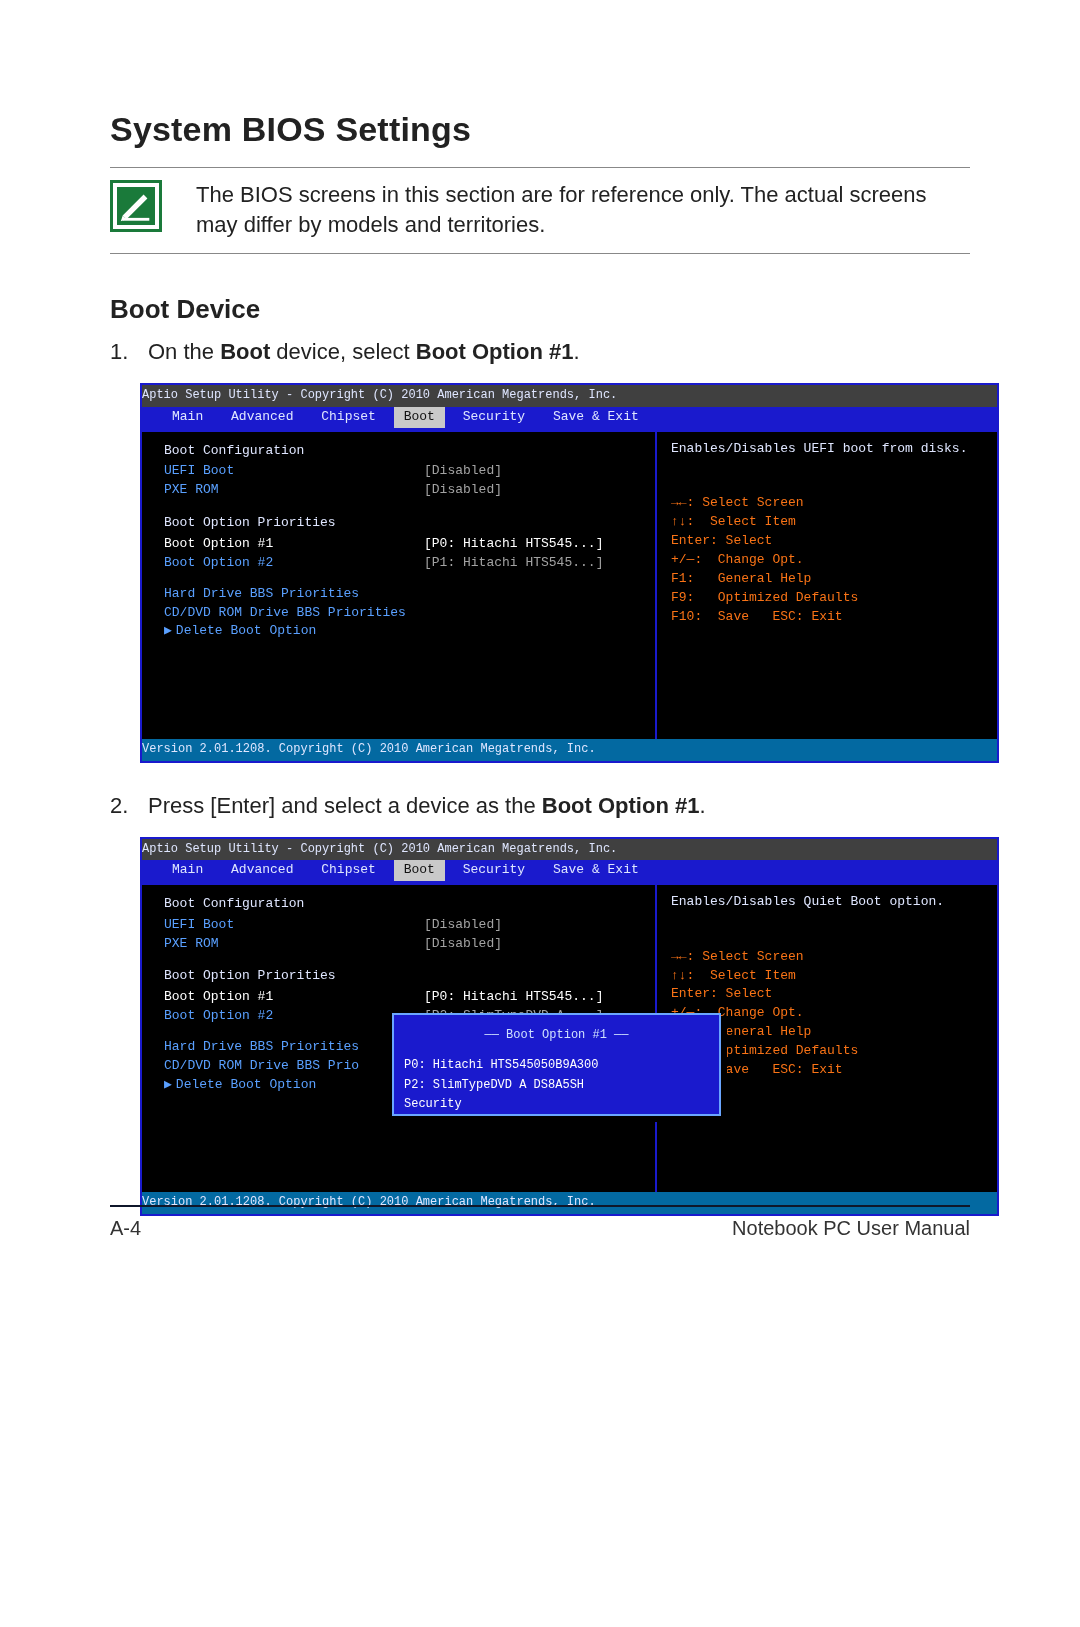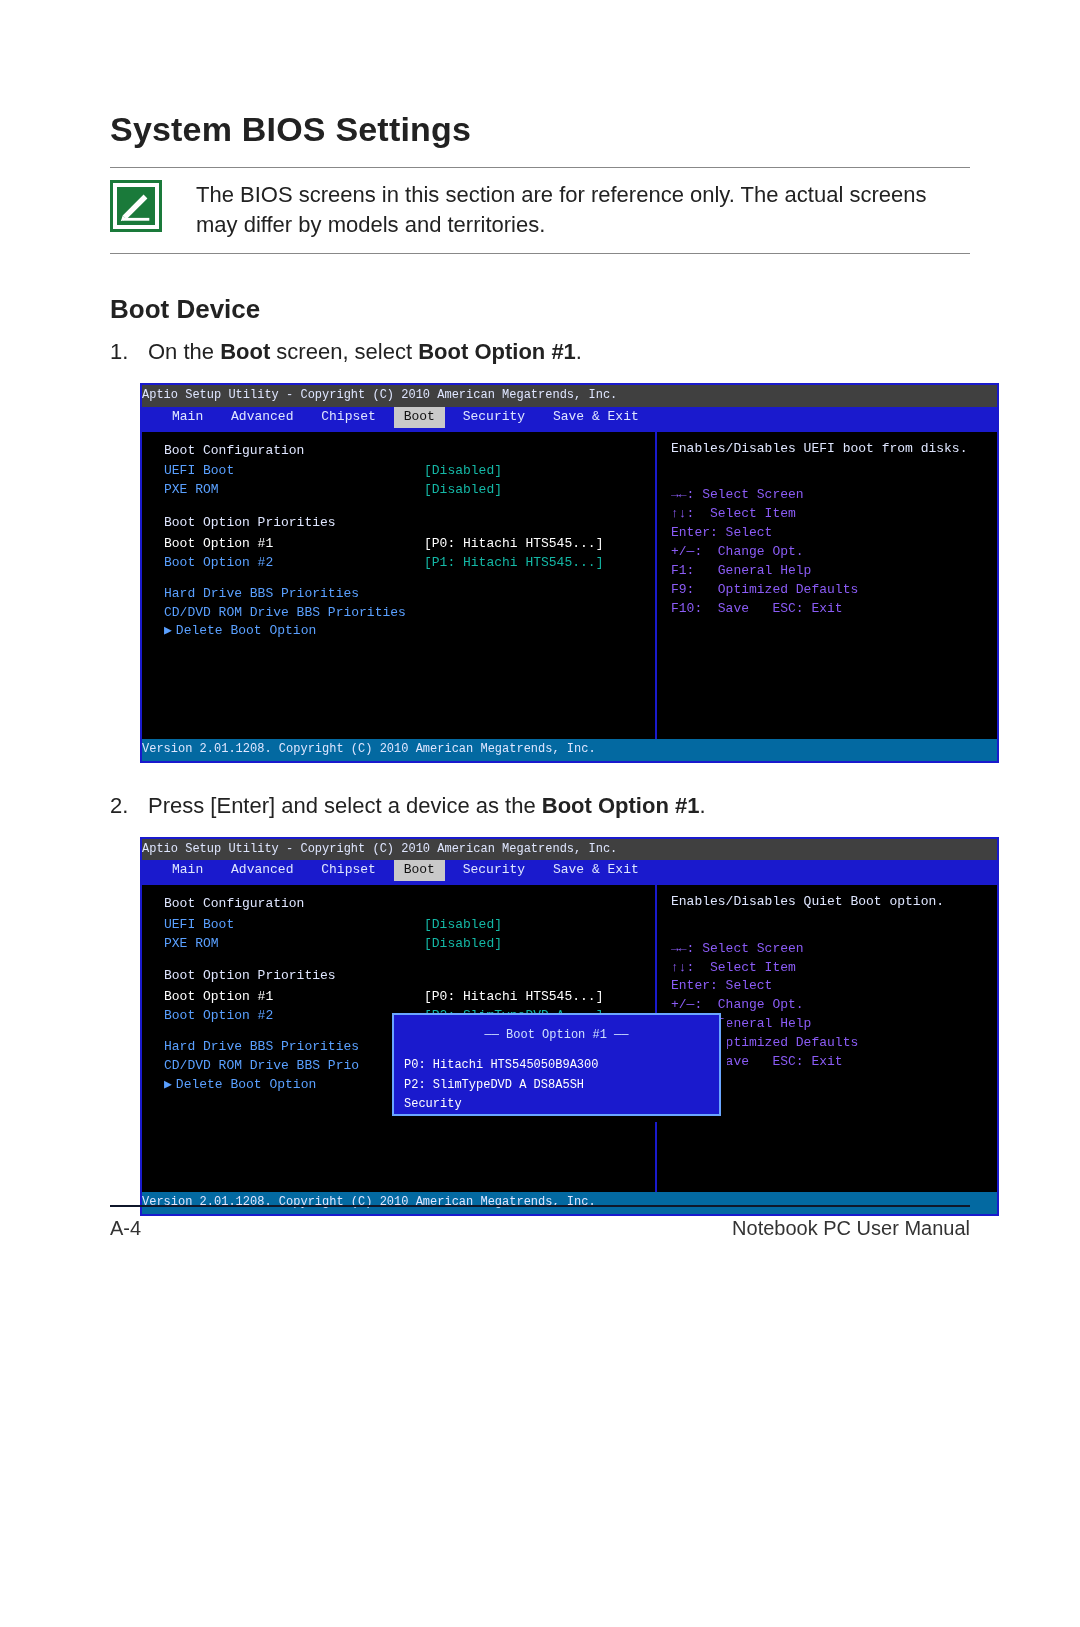--- a/index.html
+++ b/index.html
@@ -20,24 +20,24 @@
   .bios .menu{background:#1a1acd;padding:0 20px 3px 20px;font-size:13px;color:#dfe6ff}
   .bios .menu span{display:inline-block;padding:0 10px 2px 10px}
   .bios .menu span.sel{background:#c9c9c9;color:#111;padding:1px 10px}
   .bios .body{background:#000;display:flex;min-height:250px;position:relative}
   .bios .left{flex:0 0 60%;padding:8px 0 8px 22px;box-sizing:border-box}
   .bios .right{flex:1;padding:8px 12px 8px 14px;box-sizing:border-box;border-left:2px solid #1a1acd}
   .bios .hdr{color:#dfe6ff;margin:2px 0}
   .bios .row{display:flex;color:#5aa0ff}
   .bios .row.white{color:#fff}
   .bios .row .lab{flex:0 0 260px}
-  .bios .row .val{color:#14b8a6}
+  .bios .row .val{color:#a3a3a3}
   .bios .row.white .val{color:#fff}
   .bios .tri{color:#5aa0ff;margin-right:4px;display:inline-block}
-  .bios .help{margin-top:28px;color:#8b5cf6}
+  .bios .help{margin-top:36px;color:#f97316}
   .bios .help div{white-space:pre}
   .bios .footer{background:#0369a1;text-align:left;color:#dfe6ff;font-size:12px;padding:2px 0}
   .popup{position:absolute;left:250px;top:128px;width:325px;border:2px solid #6aa6ff;background:#1a1acd;box-shadow:6px 6px 0 #000;color:#dfe6ff;font-size:12px}
   .popup .ptitle{text-align:center;border-bottom:0;padding:12px 0;color:#cfe0ff}
   .popup .pitem{padding:1px 10px;color:#fff}
   
   .pgfoot{position:absolute;left:110px;right:110px;bottom:60px;border-top:2px solid #0f172a;display:flex;justify-content:space-between;font-size:20px;padding-top:10px;color:#333}
 </style>
 </head>
 <body>
@@ -56,21 +56,21 @@
     </div>
     <div class="note-text">The BIOS screens in this section are for reference only. The actual screens may differ by models and territories.</div>
   </div>
 
   <h2>Boot Device</h2>
 
   <ol class="steps">
     <li>
       <span class="num">1.</span>
       <span>
-        <span>On the </span><span class="strong">Boot</span><span> screen, select </span><span class="strong">Boot Option #1</span><span>.</span>
+        <span>On the </span><span class="strong">Boot</span><span> device, select </span><span class="strong">Boot Option #1</span><span>.</span>
       </span>
     </li>
   </ol>
 
   <div class="bios">
     <div class="bar">Aptio Setup Utility - Copyright (C) 2010 American Megatrends, Inc.</div>
     <div class="menu">
       <span>Main</span>
       <span>Advanced</span>
       <span>Chipset</span>

